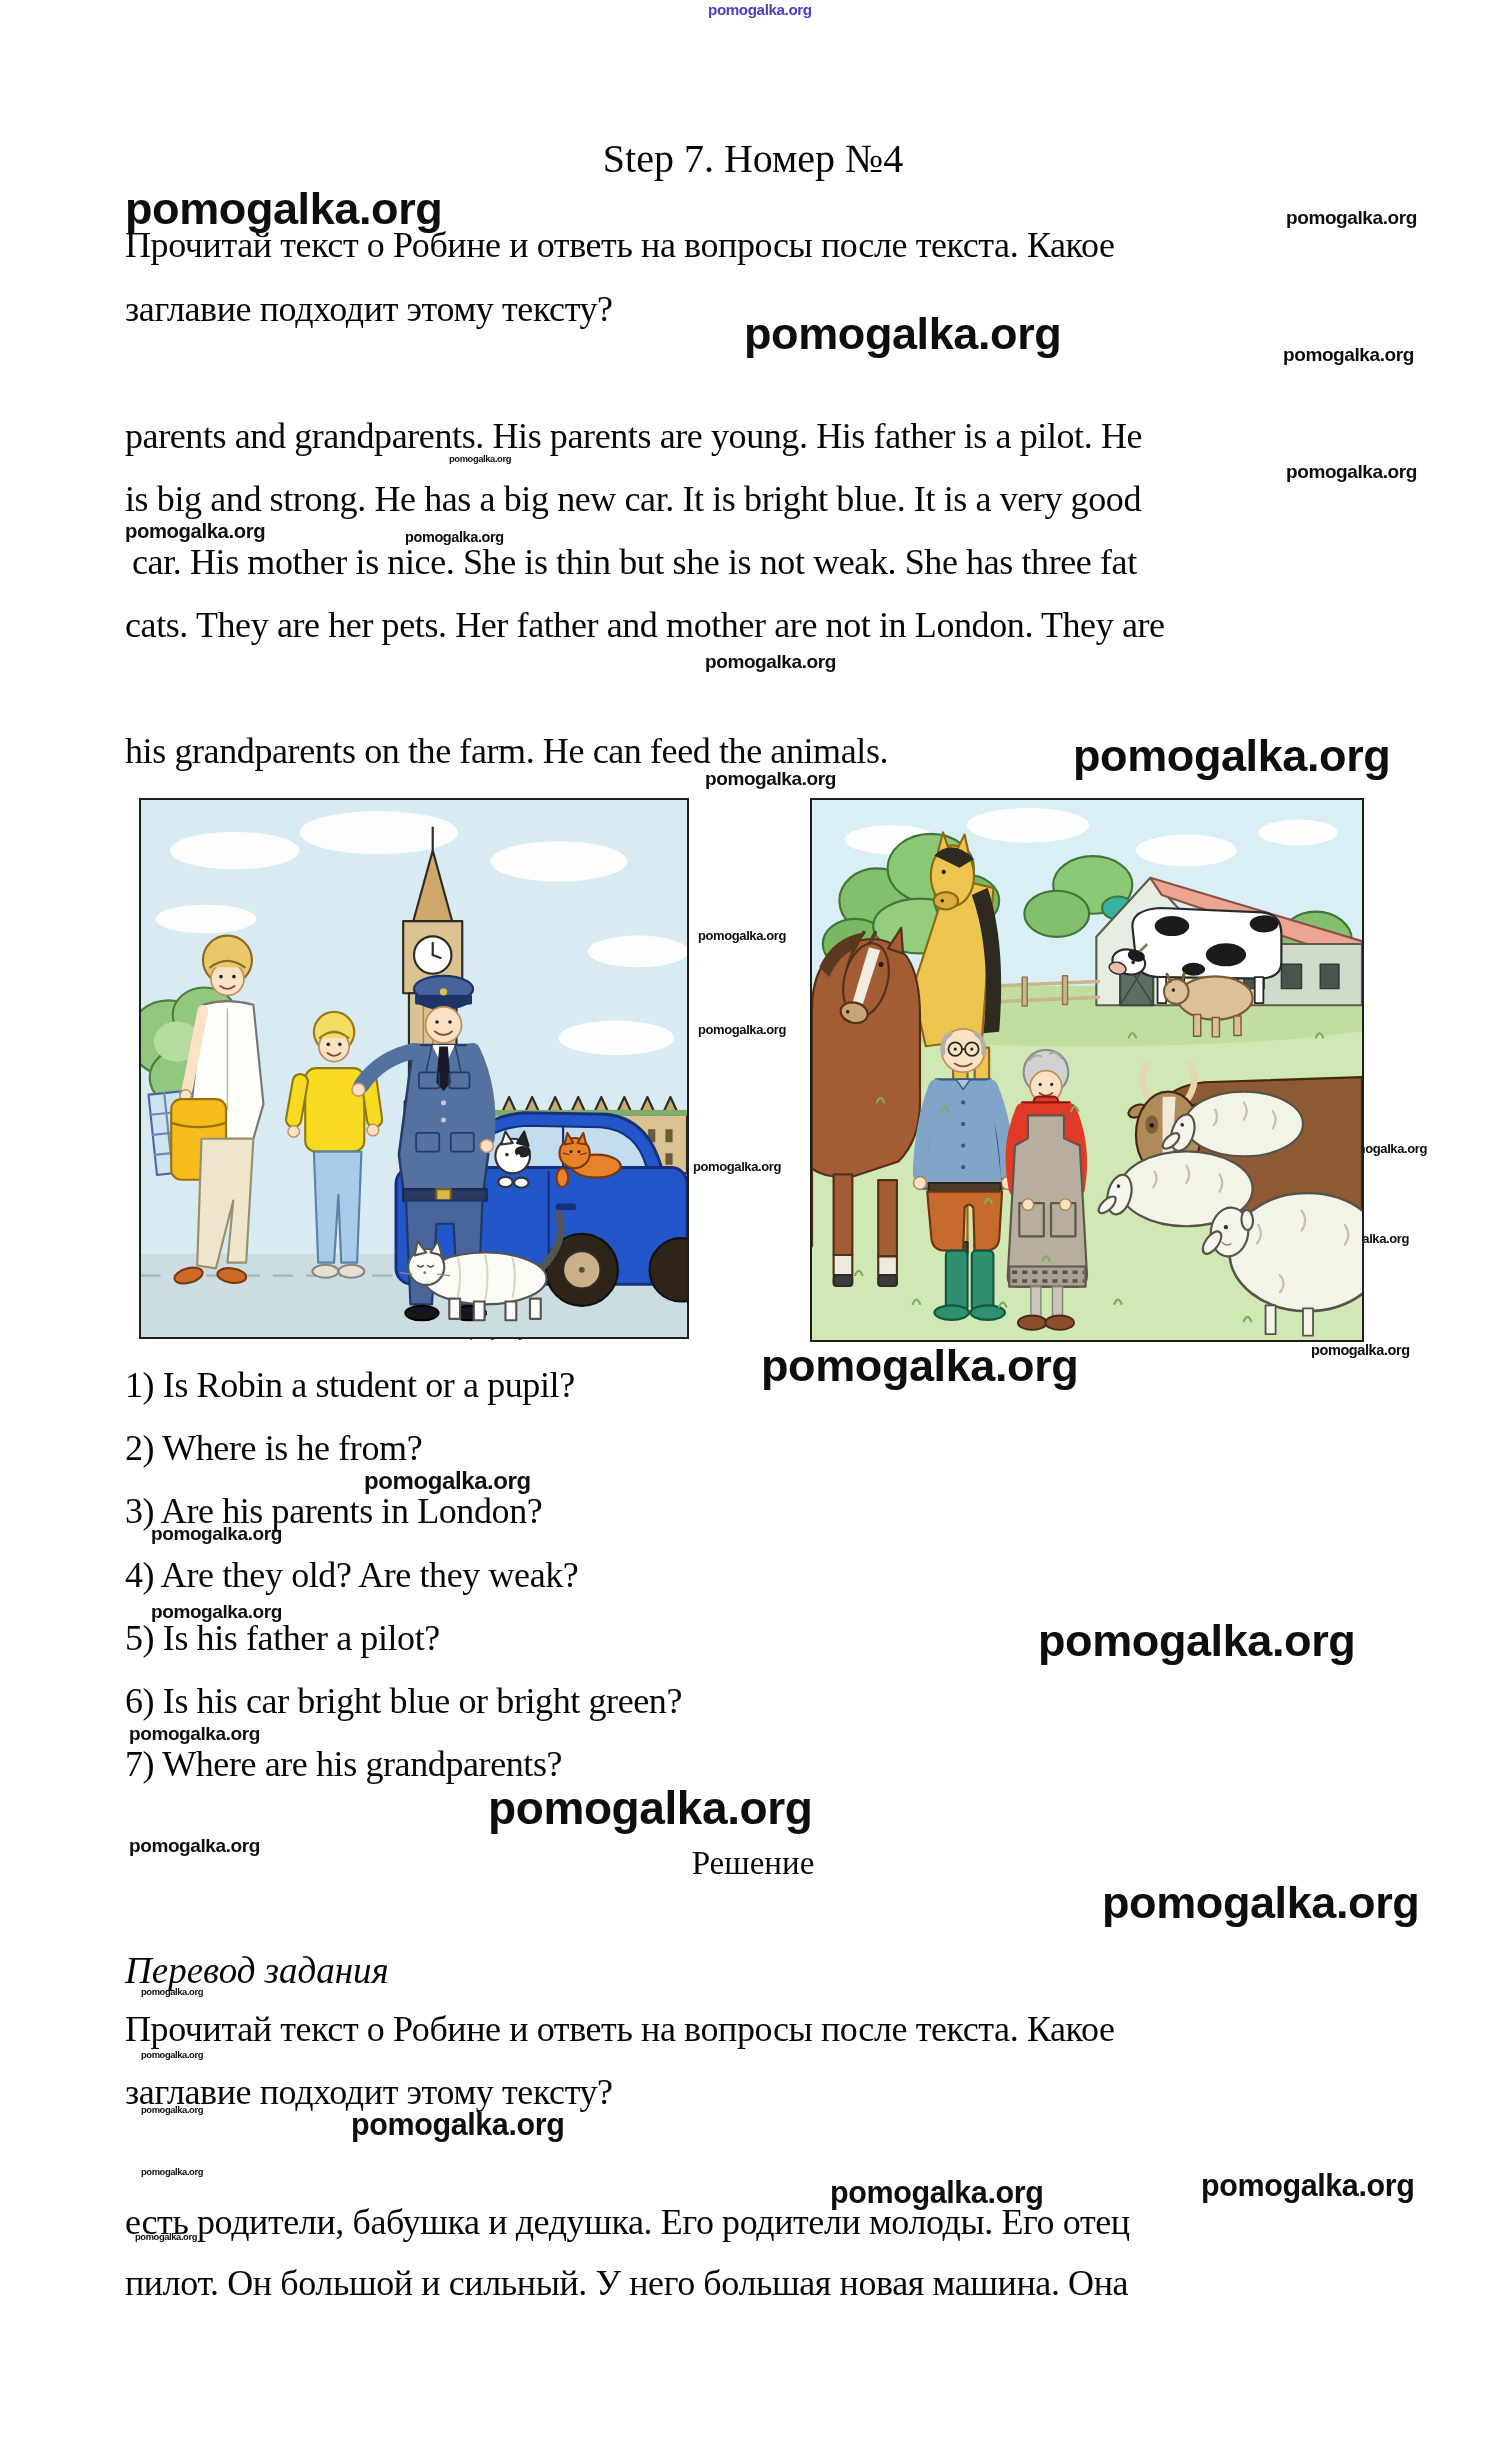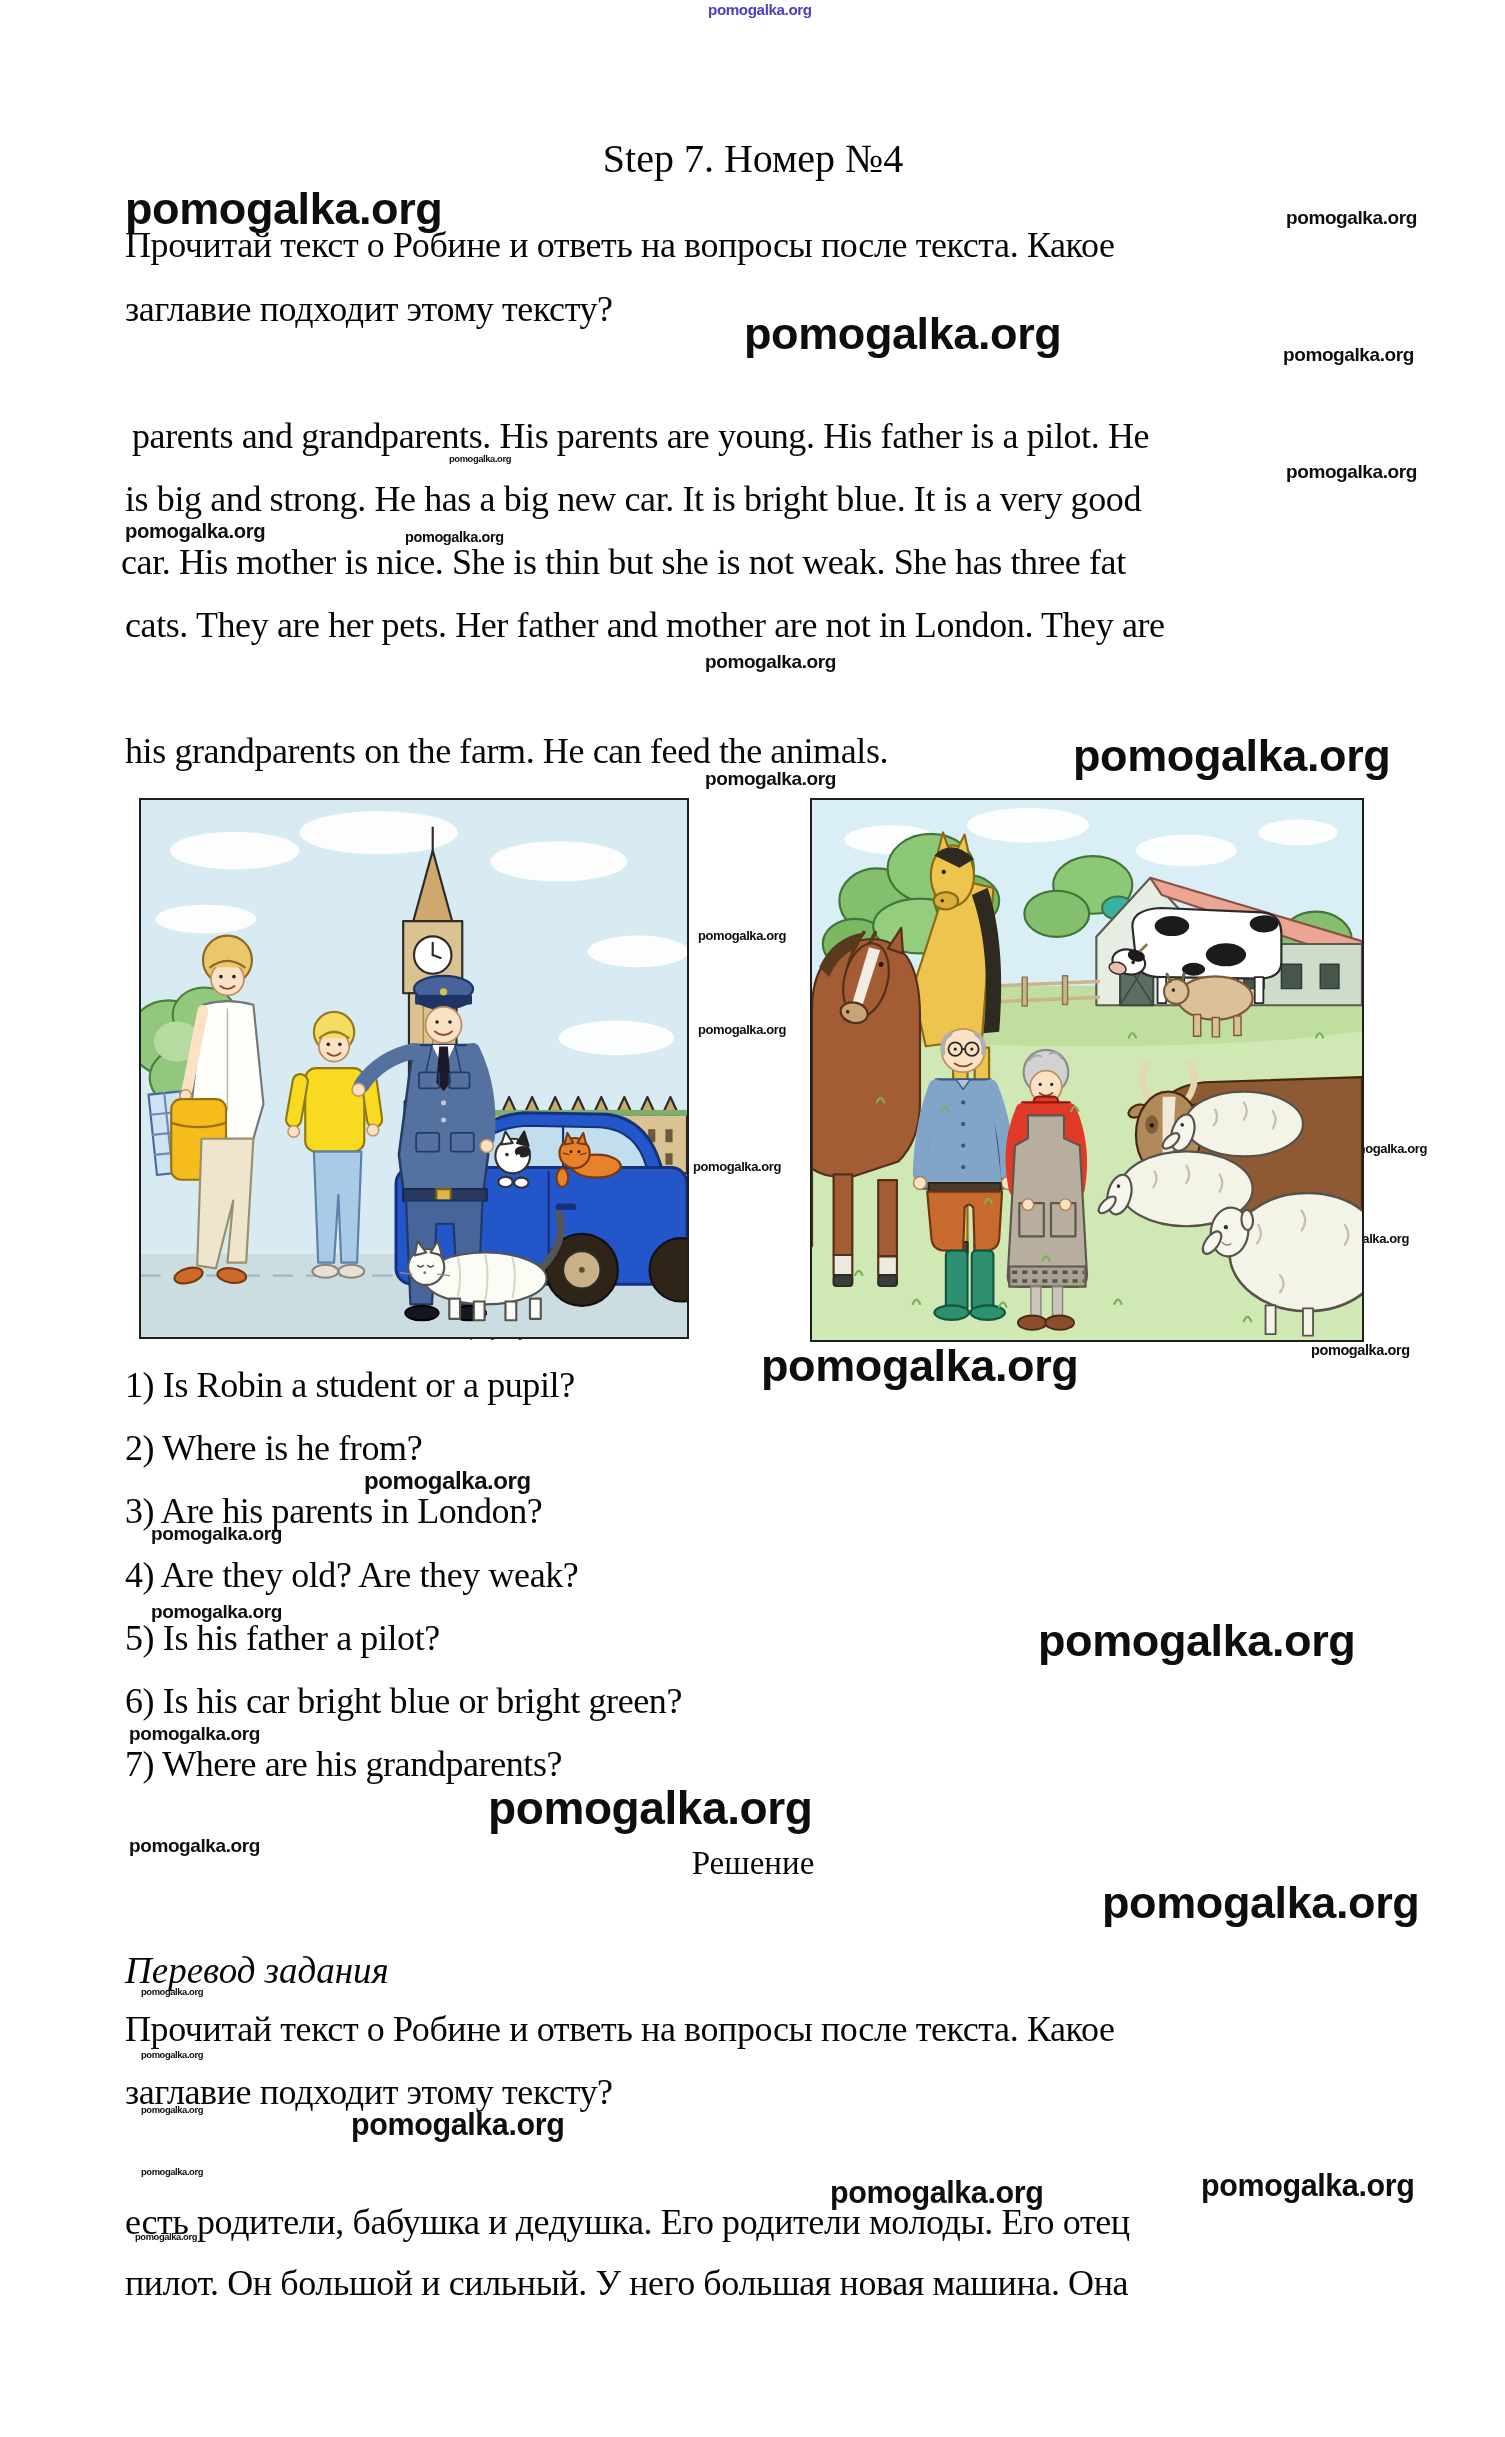--- a/index.html
+++ b/index.html
@@ -66,23 +66,23 @@
       <div class="wm" style="left: 1201px; top: 2170px; font-size: 30.5px; font-weight: 700; color: rgb(14, 14, 14);">pomogalka.org</div>
       <div class="wm" style="left: 830px; top: 2177px; font-size: 30.5px; font-weight: 700; color: rgb(14, 14, 14);">pomogalka.org</div>
       <div class="wm" style="left: 135px; top: 2232px; font-size: 9.4px; font-weight: 700; color: rgb(14, 14, 14);">pomogalka.org</div>
     </div>
 
   <div class="title ctr" style="top:135px;">Step 7. Номер №4</div>
 
   <div class="tline" style="left:125px;top:225px;">Прочитай текст о Робине и ответь на вопросы после текста. Какое</div>
   <div class="tline" style="left:125px;top:289px;">заглавие подходит этому тексту?</div>
 
-  <div class="tline" style="left:125px;top:416px;margin-left:7px;">parents and grandparents. His parents are young. His father is a pilot. He</div>
+  <div class="tline" style="left:125px;top:416px;">parents and grandparents. His parents are young. His father is a pilot. He</div>
   <div class="tline" style="left:125px;top:479px;">is big and strong. He has a big new car. It is bright blue. It is a very good</div>
-  <div class="tline" style="left:121px;top:542px;text-align:right;">car. His mother is nice. She is thin but she is not weak. She has three fat</div>
+  <div class="tline" style="left:132px;top:542px;text-align:right;">car. His mother is nice. She is thin but she is not weak. She has three fat</div>
   <div class="tline" style="left:125px;top:605px;">cats. They are her pets. Her father and mother are not in London. They are</div>
   <div class="tline" style="left:125px;top:731px;">his grandparents on the farm. He can feed the animals.</div>
 
   <div class="fig" style="left:139px;top:798px;width:550px;height:541px;background:#d8eaf2;">
     <svg viewBox="0 0 758 745">
       <g stroke="#2e2a26" stroke-width="3" stroke-linejoin="round" stroke-linecap="round">
 
         <rect x="0" y="0" width="758" height="745" fill="#d8eaf2" stroke="none"></rect>
         <g fill="#ffffff" stroke="none" opacity="0.95">
           <ellipse cx="130" cy="70" rx="90" ry="26"></ellipse>

